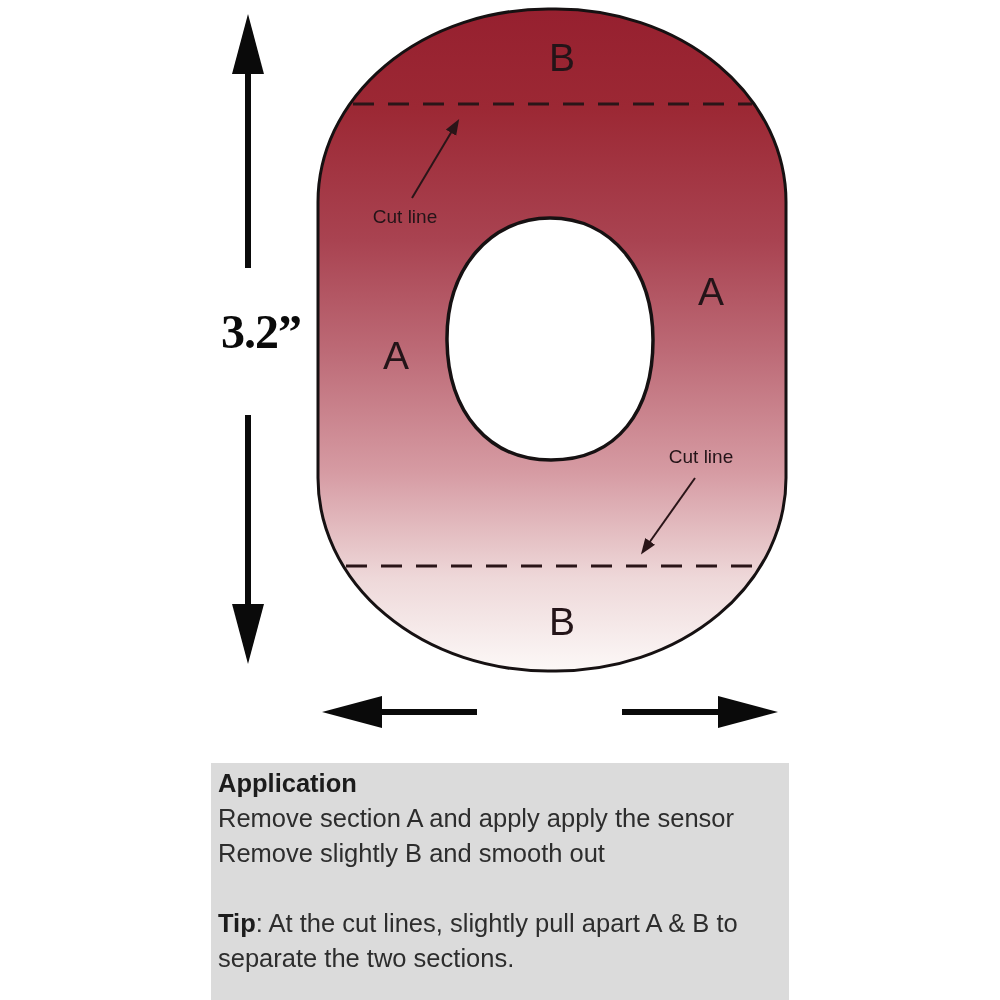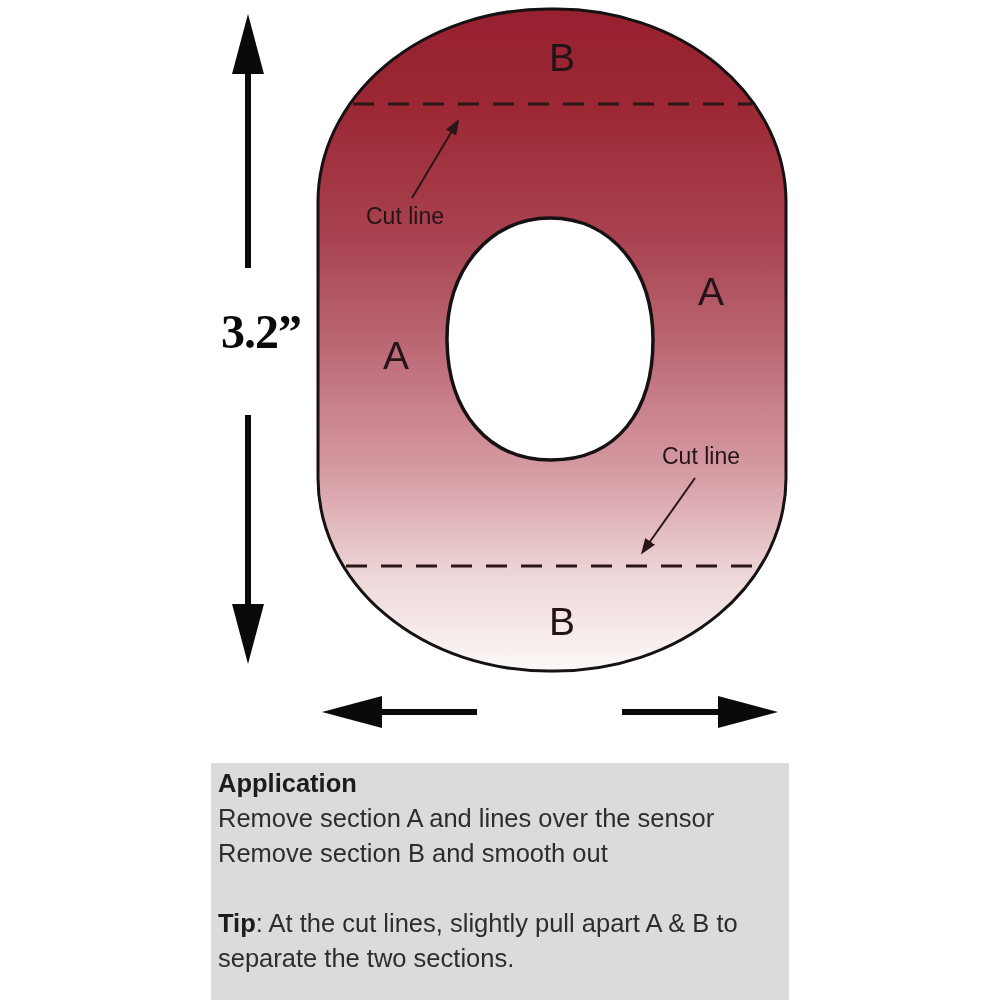--- a/index.html
+++ b/index.html
@@ -13,21 +13,21 @@
   .layer{position:absolute;left:0;top:0;}
   .label{
     position:absolute;
     transform:translate(-50%,-50%);
     color:var(--label,#241418);
     font-family:"Liberation Sans",sans-serif;
     white-space:nowrap;
     line-height:1;
   }
   .section-label{font-size:39px;font-weight:500;}
-  .cutline-label{font-size:23px;}
+  .cutline-label{font-size:19px;}
   .dim-label{
     font-family:"Liberation Serif",serif;
     font-weight:700;
     color:var(--dim,#0a0a0a);
     letter-spacing:-1px;
   }
   .dim-v{font-size:48px;}
   .dim-h{font-size:56px;}
   .instructions{
     position:absolute;
@@ -94,19 +94,19 @@
   <div class="label section-label" style="left:396px;top:355px;">A</div>
   <div class="label section-label" style="left:562px;top:621px;">B</div>
 
   <div class="label cutline-label" style="left:405px;top:216px;">Cut line</div>
   <div class="label cutline-label" style="left:701px;top:456px;">Cut line</div>
 
   <div class="label dim-label dim-v" style="left:261px;top:332px;">3.2”</div>
 
   <div class="instructions">
     <div class="heading">Application</div>
-    <div>Remove section A and lines over the sensor</div>
-    <div>Remove section B and smooth out</div>
+    <div>Remove section A and apply apply the sensor</div>
+    <div>Remove slightly B and smooth out</div>
     <div class="spacer"></div>
     <div><b>Tip</b><span>: At the cut lines, slightly pull apart A &amp; B to separate the two sections.</span></div>
   </div>
 
 </div>
 
 </body></html>

